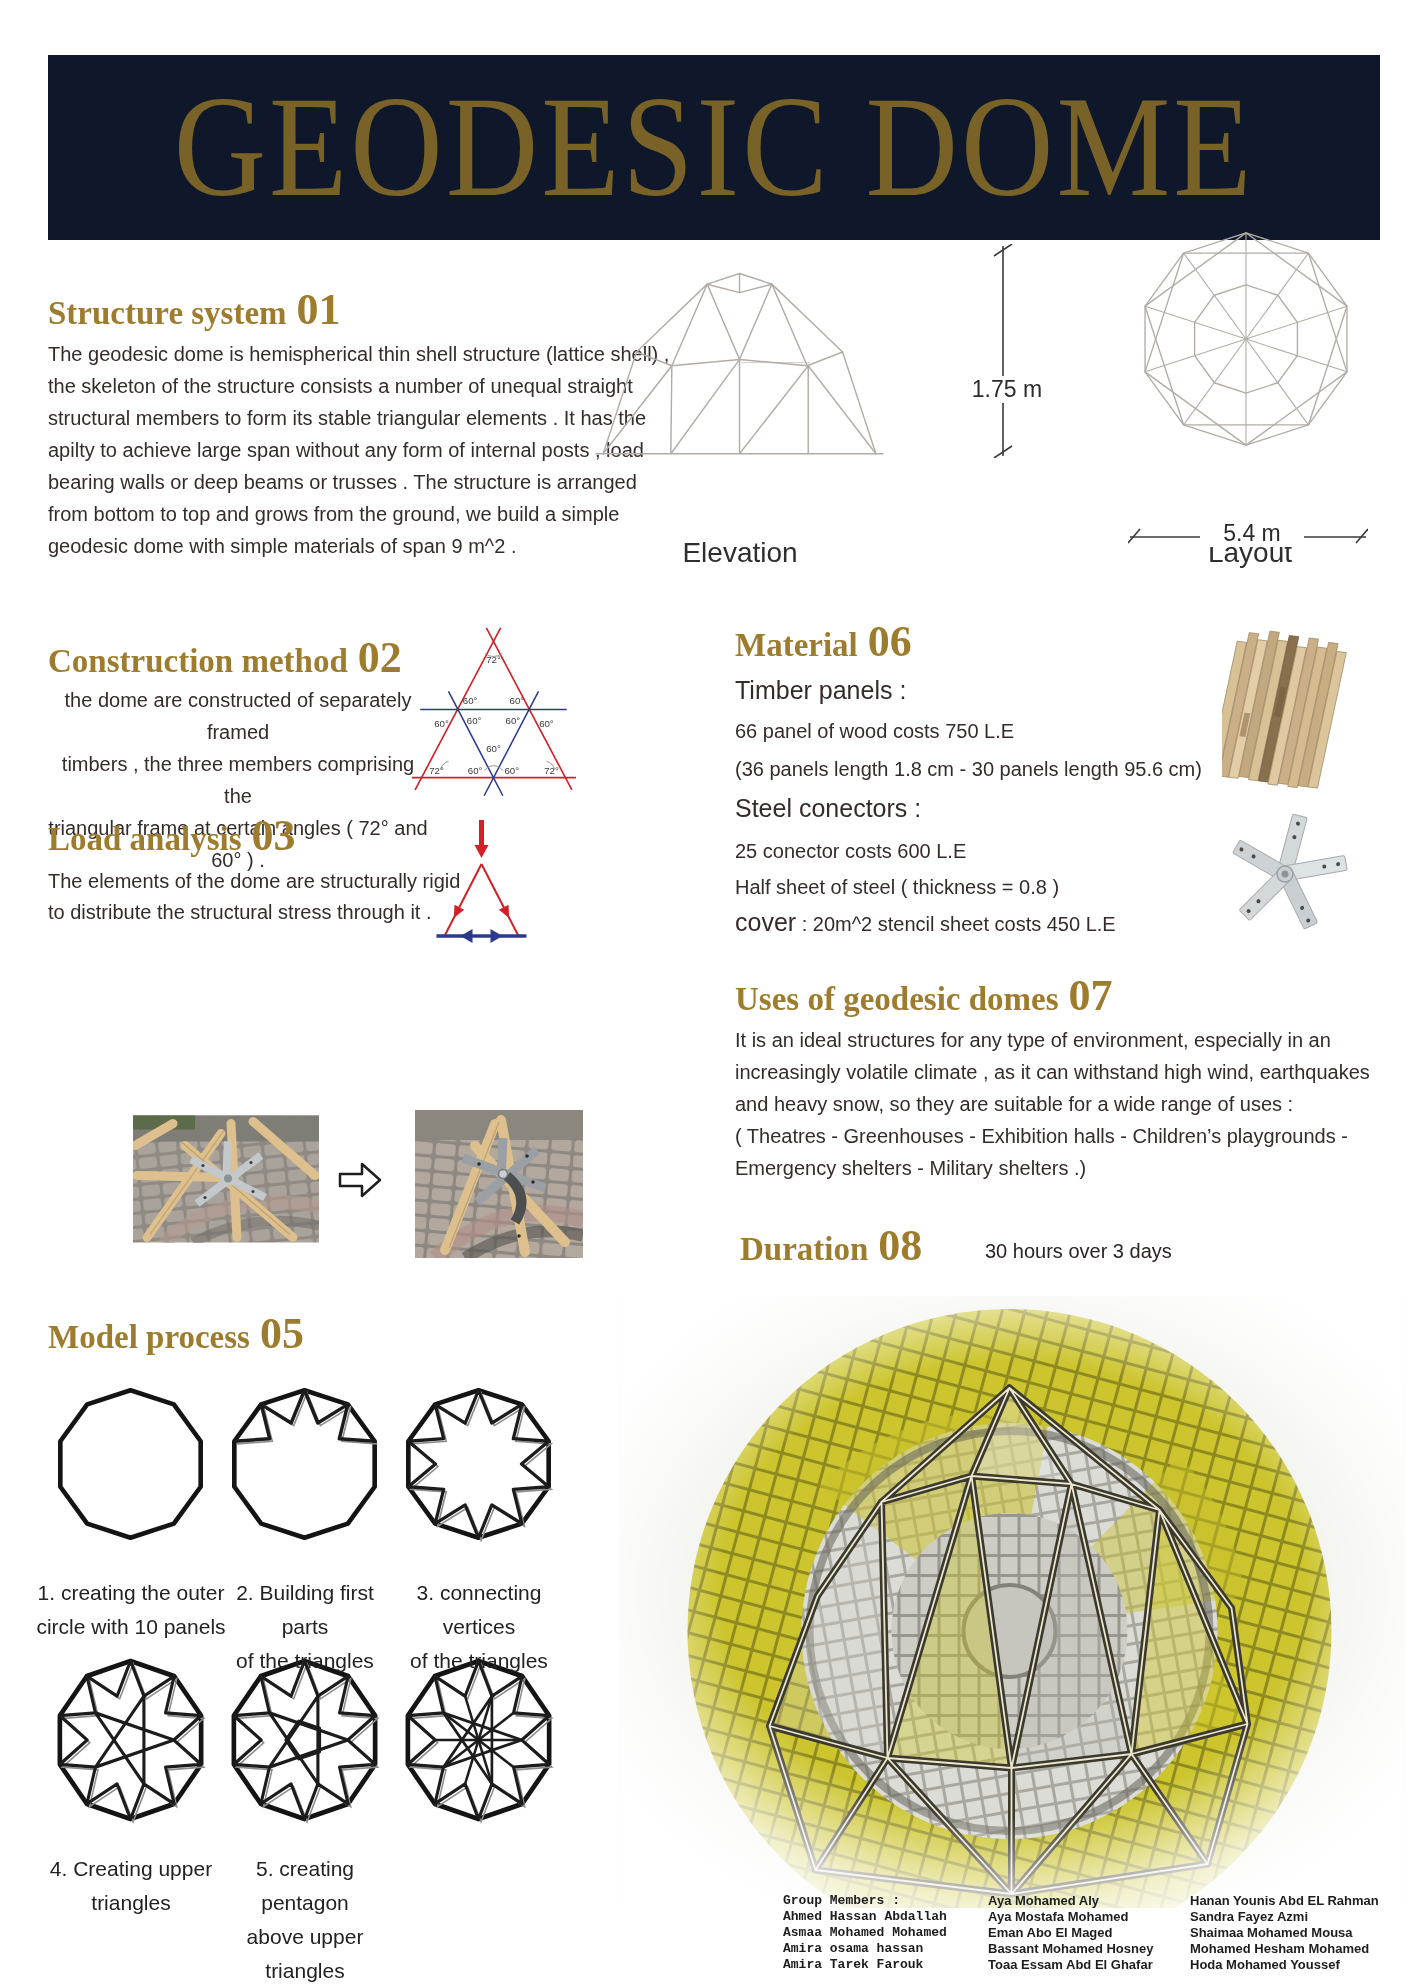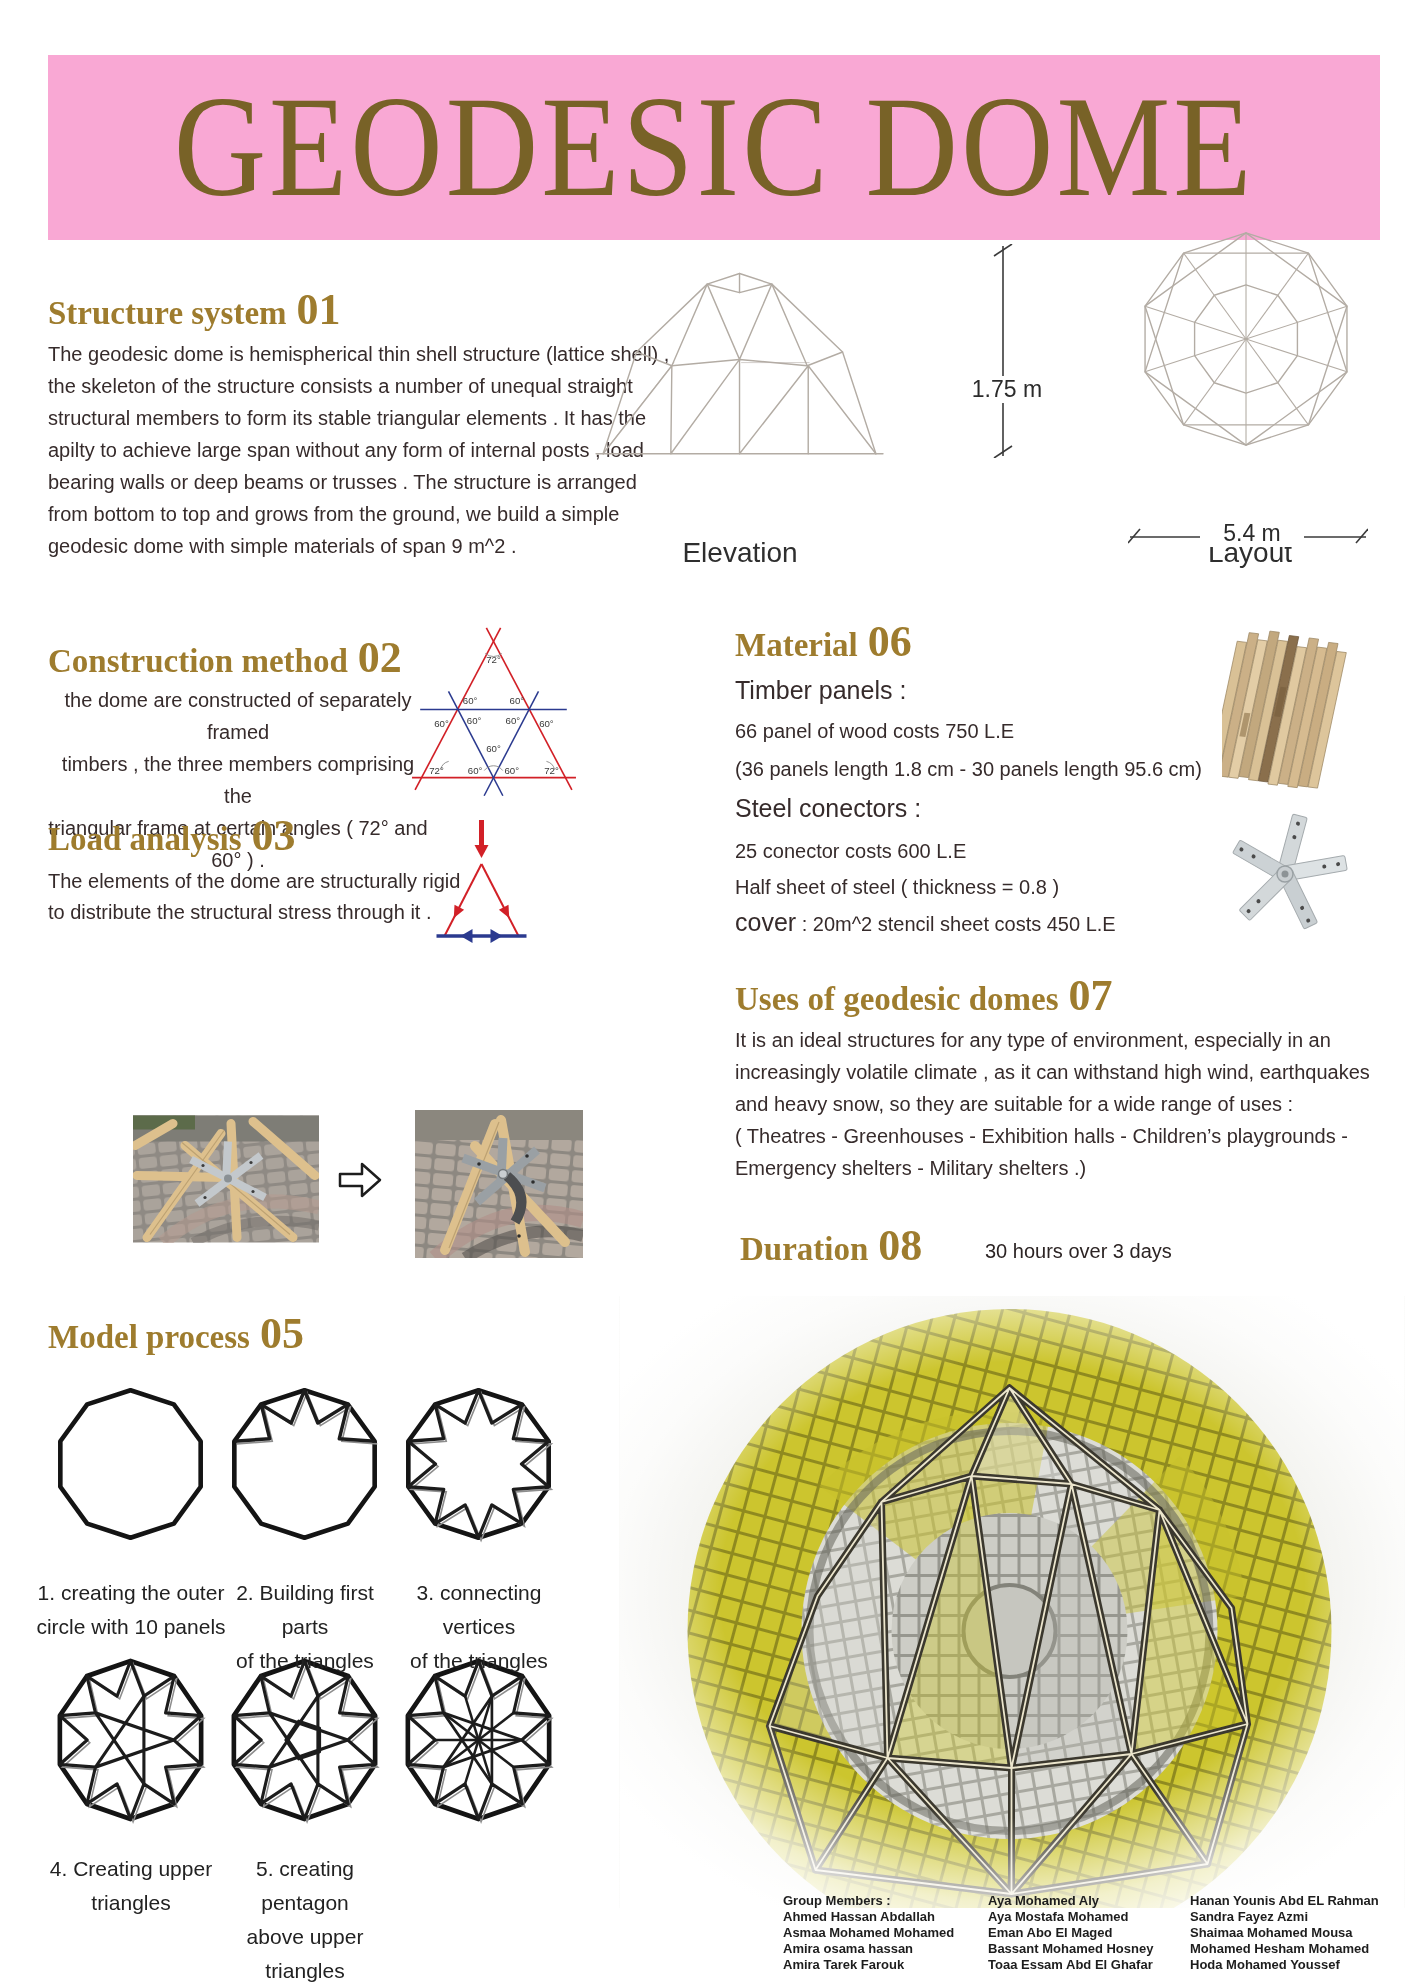--- a/index.html
+++ b/index.html
@@ -1,20 +1,20 @@
 <!DOCTYPE html>
 <html><head>
 <meta charset="utf-8">
 <style>
   html,body{margin:0;padding:0;background:#ffffff;}
   #poster{position:relative;width:1417px;height:1984px;background:#ffffff;overflow:hidden;
           font-family:"Liberation Sans",sans-serif;}
 
   
-  .band{position:absolute;left:48px;top:55px;width:1332px;height:185px;background:#f9a8d4;
+  .band{position:absolute;left:48px;top:55px;width:1332px;height:185px;background:#0f172a;
         display:flex;align-items:center;justify-content:center;}
   .band .title{font-family:"Liberation Serif",serif;font-weight:400;font-size:128px;color:#786227;
         letter-spacing:3px;transform:scaleY(1.12);white-space:nowrap;}
 
   
   .sec-h{position:absolute;color:#9e7c2e;font-family:"Liberation Serif",serif;font-weight:700;white-space:nowrap;}
   .sec-h .h-txt{font-size:33px;}
   .sec-h .h-num{font-size:44px;margin-left:10px;}
 
   .body-text{position:absolute;font-size:20px;line-height:32px;color:#362b2b;white-space:pre-line;}
@@ -430,21 +430,21 @@
     <polygon points="540,214 512,458 628,428" fill="#cec72a" opacity="0.45"></polygon>
     <polygon points="390,92 352,180 452,188" fill="#e8e8e4" opacity="0.35"></polygon>
     <polygon points="262,206 198,300 150,430 268,462" fill="#d8d8d2" opacity="0.30"></polygon>
     <polygon points="452,188 392,472 512,458" fill="#bdbdb6" opacity="0.30"></polygon>
 
     <path d="M390,92L262,206M390,92L352,180M390,92L452,188M390,92L540,214M262,206L352,180M352,180L452,188M452,188L540,214M262,206L198,300M198,300L150,430M262,206L268,462M352,180L268,462M352,180L392,472M452,188L392,472M452,188L512,458M540,214L512,458M540,214L612,312M612,312L628,428M540,214L628,428M150,430L268,462M268,462L392,472M392,472L512,458M512,458L628,428M150,430L196,574M268,462L196,574M268,462L392,598M392,472L392,598M512,458L392,598M512,458L588,568M628,428L588,568M196,574L392,598M392,598L588,568" fill="none" stroke="#3b382e" stroke-width="7" stroke-linecap="round"></path>
     <path d="M390,92L262,206M390,92L352,180M390,92L452,188M390,92L540,214M262,206L352,180M352,180L452,188M452,188L540,214M262,206L198,300M198,300L150,430M262,206L268,462M352,180L268,462M352,180L392,472M452,188L392,472M452,188L512,458M540,214L512,458M540,214L612,312M612,312L628,428M540,214L628,428M150,430L268,462M268,462L392,472M392,472L512,458M512,458L628,428M150,430L196,574M268,462L196,574M268,462L392,598M392,472L392,598M512,458L392,598M512,458L588,568M628,428L588,568M196,574L392,598M392,598L588,568" fill="none" stroke="#ece6cd" stroke-width="1.8" stroke-linecap="round"></path>
     <rect width="785" height="612" fill="url(#fadeD)"></rect>
   </svg>
 
-  <div class="cred-col" style="left:783px;">
+  <div class="cred-col" style="left:783px;font-family:Liberation Mono, monospace;">
     <div class="cred-line">Group Members :</div>
     <div class="cred-line">Ahmed Hassan Abdallah</div>
     <div class="cred-line">Asmaa Mohamed Mohamed</div>
     <div class="cred-line">Amira osama hassan</div>
     <div class="cred-line">Amira Tarek Farouk</div>
   </div>
   <div class="cred-col" style="left:988px;">
     <div class="cred-line">Aya Mohamed Aly</div>
     <div class="cred-line">Aya Mostafa Mohamed</div>
     <div class="cred-line">Eman Abo El Maged</div>

